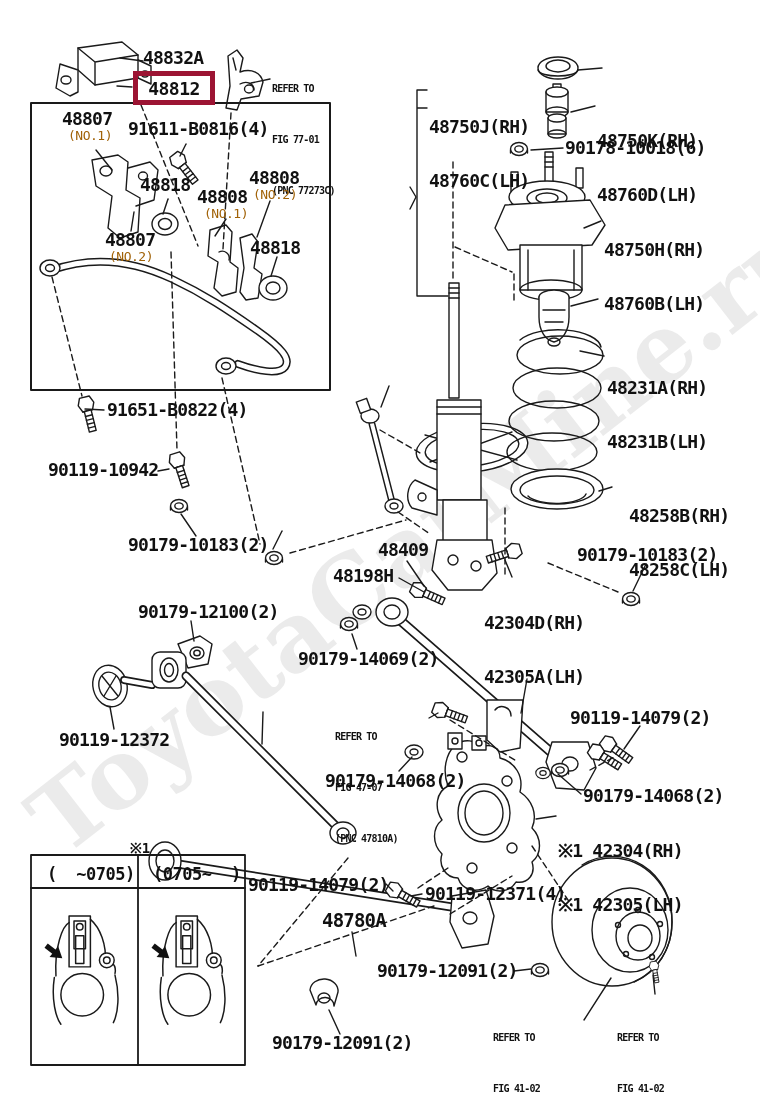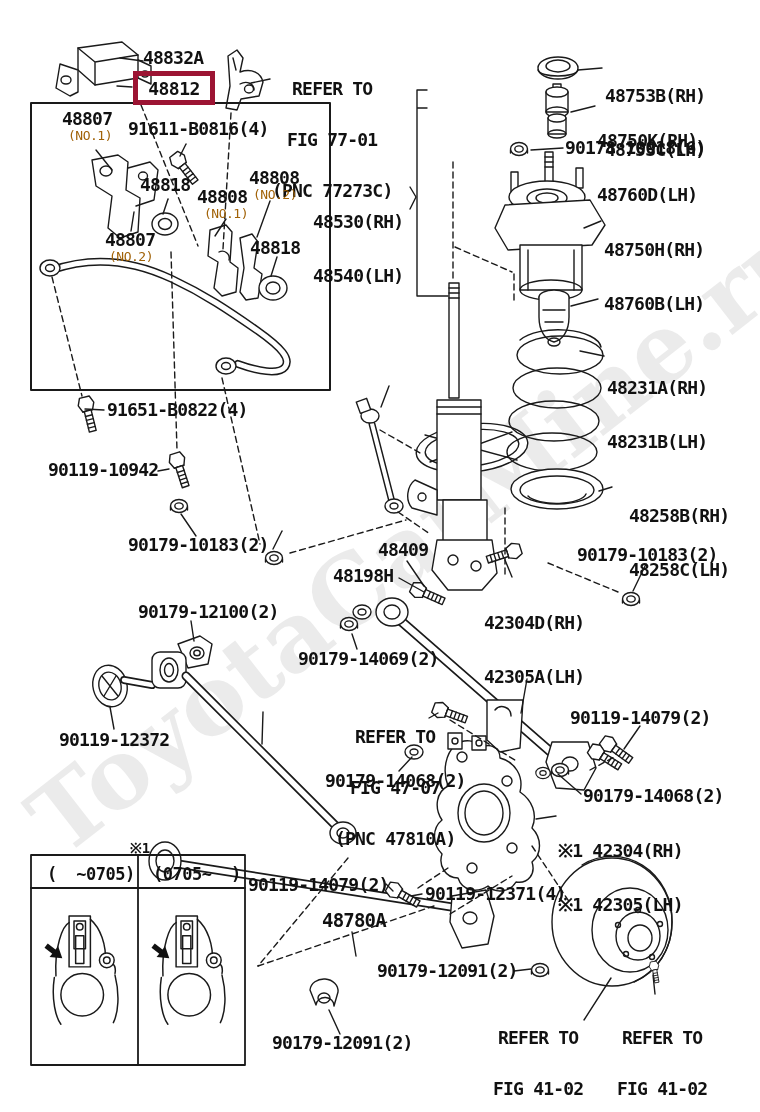--- a/index.html
+++ b/index.html
@@ -4,22 +4,22 @@
 <style>
   html,body{margin:0;padding:0;background:#fff;}
   #stage{position:relative;width:760px;height:1112px;background:#fff;overflow:hidden;
          font-family:"DejaVu Sans Mono", monospace;color:#111;}
   #artwork{position:absolute;left:0;top:0;}
   .pn{position:absolute;font-weight:bold;font-size:18px;letter-spacing:-0.8px;
       line-height:18px;white-space:pre;color:#111;}
   .pn .ln{display:block;}
   .pn-sm{position:absolute;font-weight:normal;font-size:13px;letter-spacing:-0.5px;
       white-space:pre;color:#a16207;}
-  .ref{position:absolute;font-weight:bold;font-size:18px;letter-spacing:-0.8px;
-      line-height:17px;white-space:pre;color:#111;text-align:center;}
+  .ref{position:absolute;font-weight:bold;font-size:10px;letter-spacing:-0.8px;
+      line-height:17px;white-space:pre;color:#111;}
   .ref .ln{display:block;}
   .hl-box{position:absolute;left:133px;top:71px;width:72px;height:24px;
       border:5px solid #9c1433;display:flex;align-items:center;justify-content:center;
       font-weight:bold;font-size:18px;letter-spacing:-0.5px;}
   .hdr{position:absolute;font-weight:bold;font-size:17px;letter-spacing:-0.5px;white-space:pre;}
   .note{position:absolute;font-weight:bold;font-size:14px;}
   .code{position:absolute;font-weight:bold;font-size:14.5px;letter-spacing:-0.5px;}
   .watermark{position:absolute;left:-60px;top:480px;width:960px;text-align:center;
       transform:rotate(-38deg);transform-origin:50% 50%;
       font-family:"DejaVu Serif", serif;font-weight:bold;font-size:96px;
@@ -360,35 +360,31 @@
   </div>
 
   <div class="pn" style="left:62px;top:110px">48807</div>
   <div class="pn-sm" style="left:68px;top:128px">(NO.1)</div>
   <div class="pn" style="left:128px;top:120px">91611-B0816(4)</div>
   <div class="pn" style="left:140px;top:176px">48818</div>
   <div class="pn" style="left:249px;top:169px">48808</div>
   <div class="pn-sm" style="left:253px;top:187px">(NO.2)</div>
   <div class="pn" style="left:197px;top:188px">48808</div>
   <div class="pn-sm" style="left:204px;top:206px">(NO.1)</div>
-  <div class="pn" style="left:313px;top:177px">
-    <span class="ln">48530(RH)</span>
-    <span class="ln">48540(LH)</span>
-  </div>
   <div class="pn" style="left:105px;top:231px">48807</div>
   <div class="pn-sm" style="left:109px;top:249px">(NO.2)</div>
   <div class="pn" style="left:250px;top:239px">48818</div>
 
   <div class="pn" style="left:107px;top:401px">91651-B0822(4)</div>
   <div class="pn" style="left:48px;top:461px">90119-10942</div>
   <div class="pn" style="left:128px;top:536px">90179-10183(2)</div>
 
-  <div class="pn" style="left:605px;top:51px">
-    <span class="ln">48753B(RH)</span>
-    <span class="ln">48753C(LH)</span>
+  <div class="pn" style="left:429px;top:82px">
+    <span class="ln">48750J(RH)</span>
+    <span class="ln">48760C(LH)</span>
   </div>
   <div class="pn" style="left:597px;top:96px">
     <span class="ln">48750K(RH)</span>
     <span class="ln">48760D(LH)</span>
   </div>
   <div class="pn" style="left:565px;top:139px">90178-10018(6)</div>
   <div class="pn" style="left:604px;top:205px">
     <span class="ln">48750H(RH)</span>
     <span class="ln">48760B(LH)</span>
   </div>

